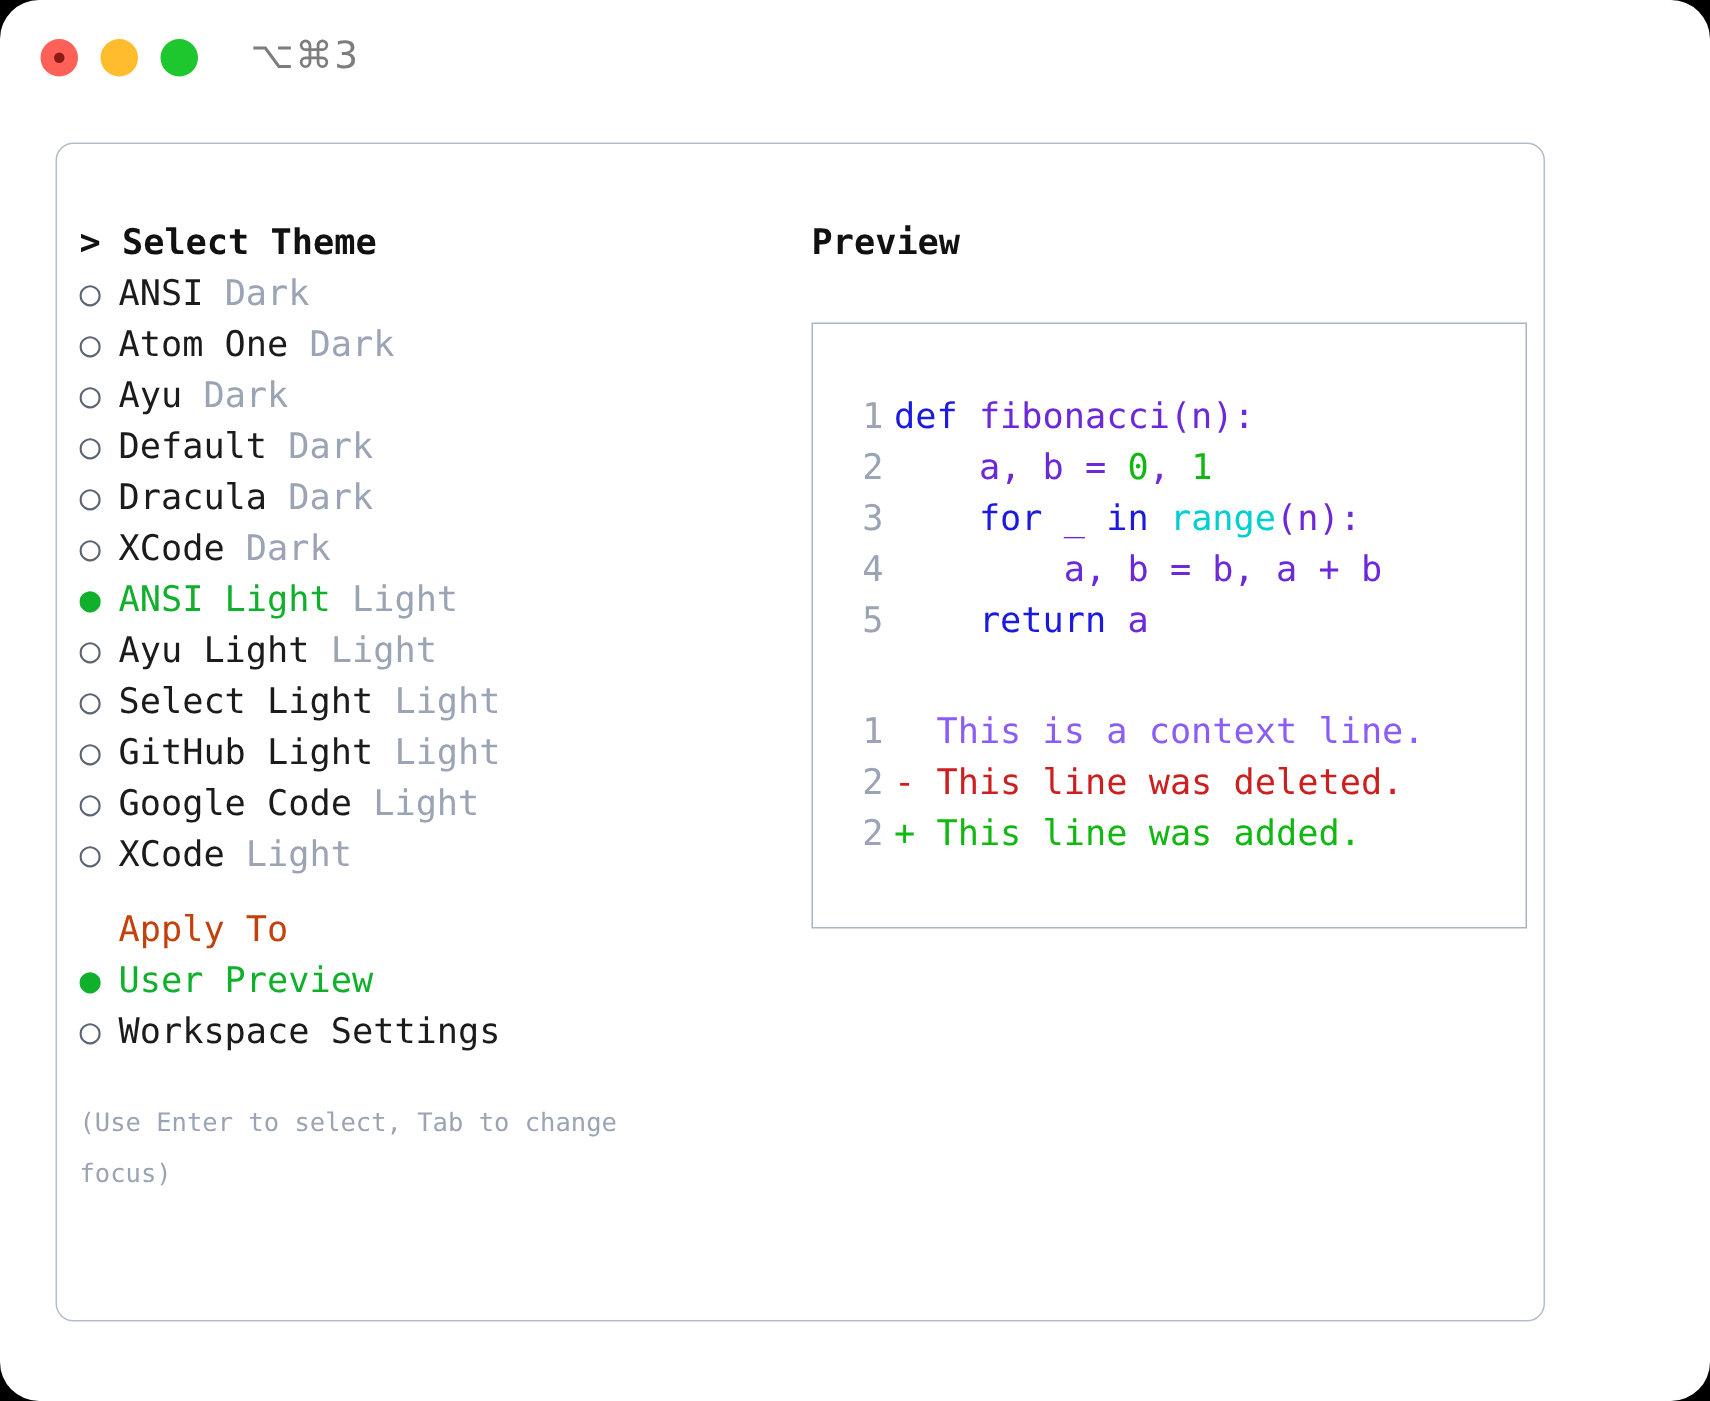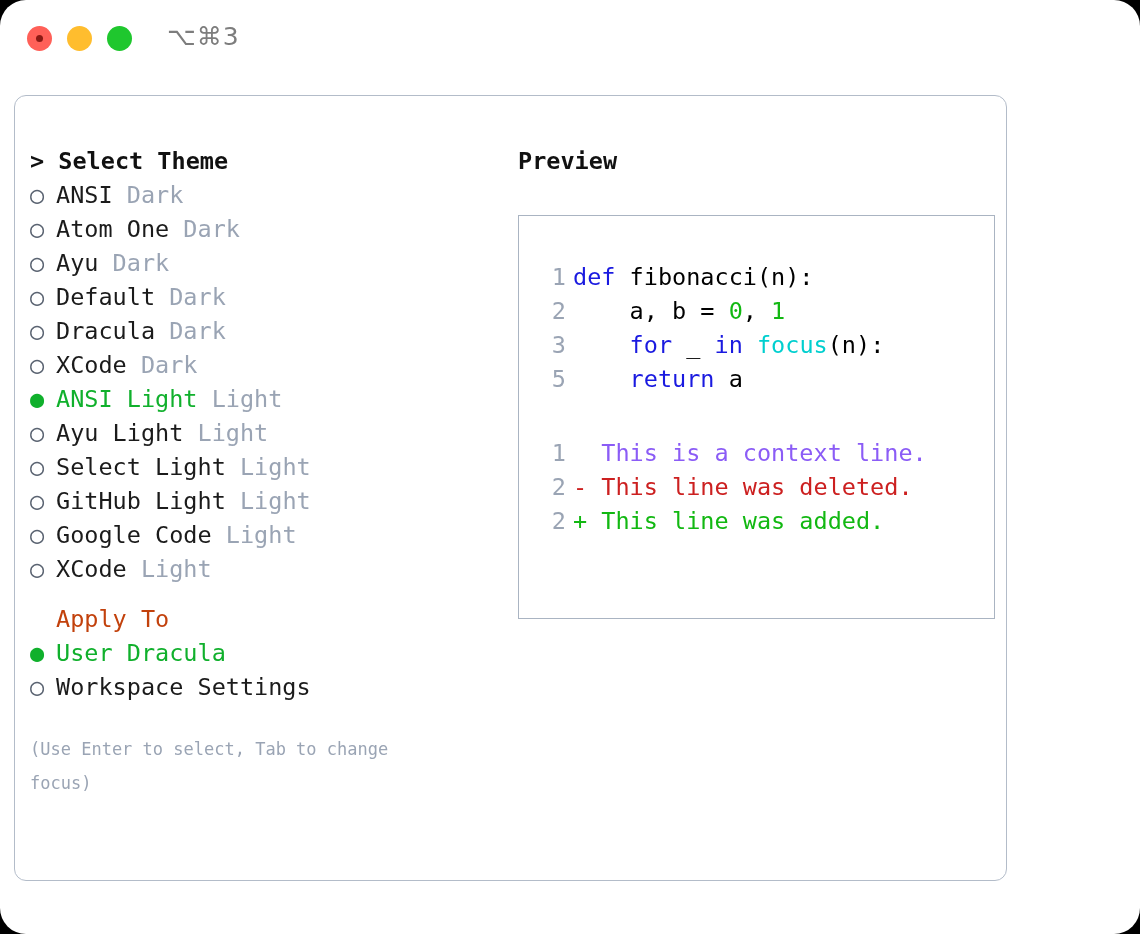--- a/index.html
+++ b/index.html
@@ -60,21 +60,21 @@
     font-size: 25px;
     letter-spacing: 1px;
     color: #7d7d7d;
     font-family: "DejaVu Sans", "Liberation Sans", sans-serif;
     white-space: pre;
   }
 
   
   .card {
     position: absolute;
-    left: 14px;
+    left: 37px;
     top: 95px;
     width: 993px;
     height: 786px;
     border: 1.6px solid #b3bcc9;
     border-radius: 12px;
     box-sizing: border-box;
     background: #ffffff;
     text-decoration: underline;
   }
 
@@ -177,21 +177,21 @@
     display: inline-block;
     width: 28px;
     text-align: right;
     color: #9aa4b4;
     margin-right: 7px;
   }
 
   .kw   { color: #1a1ae0; text-align: center; }
   .fn   { color: #00cfcf; }
   .num  { color: #12b812; }
-  .plain{ color: #000000; }
+  .plain{ color: #6d28d9; }
 
   .diff-ctx { color: #8b5cf6; }
   .diff-del { color: #cc2020; }
   .diff-add { color: #12b812; }
 
   .gap-blank { height: 40px; }
 </style>
 </head>
 <body>
 
@@ -223,38 +223,39 @@
           <div class="row"><span class="marker">○</span><span class="theme-name">GitHub Light</span><span> </span><span class="theme-kind">Light</span></div>
           <div class="row"><span class="marker">○</span><span class="theme-name">Google Code</span><span> </span><span class="theme-kind">Light</span></div>
           <div class="row"><span class="marker">○</span><span class="theme-name">XCode</span><span> </span><span class="theme-kind">Light</span></div>
         </div>
 
       <div class="spacer-16"></div>
 
       <div class="apply-head">Apply To</div>
 
       <div id="apply-list">
-          <div class="row"><span class="marker sel">●</span><span class="theme-name sel">User Dracula</span></div>
+          <div class="row"><span class="marker sel">●</span><span class="theme-name sel">User Preview</span></div>
           <div class="row"><span class="marker">○</span><span class="theme-name">Workspace Settings</span></div>
         </div>
 
       <div class="spacer-28"></div>
 
       <div class="hint">(Use Enter to select, Tab to change focus)</div>
     </div>
 
     <div class="right-col">
 
       <div class="preview-head">Preview</div>
 
       <div class="preview-box">
         <div id="code-block">
             <div class="code-line"><span class="ln">1</span><span class="kw">def </span><span class="plain">fibonacci(n):</span></div>
             <div class="code-line"><span class="ln">2</span><span class="plain">    a, b = </span><span class="num">0</span><span class="plain">, </span><span class="num">1</span></div>
-            <div class="code-line"><span class="ln">3</span><span class="plain">    </span><span class="kw">for</span><span class="plain"> _ </span><span class="kw">in</span><span class="plain"> </span><span class="fn">focus</span><span class="plain">(n):</span></div>
+            <div class="code-line"><span class="ln">3</span><span class="plain">    </span><span class="kw">for</span><span class="plain"> _ </span><span class="kw">in</span><span class="plain"> </span><span class="fn">range</span><span class="plain">(n):</span></div>
+            <div class="code-line"><span class="ln">4</span><span class="plain">        a, b = b, a + b</span></div>
             <div class="code-line"><span class="ln">5</span><span class="plain">    </span><span class="kw">return</span><span class="plain"> a</span></div>
           </div>
         <div class="gap-blank"></div>
         <div id="diff-block">
             <div class="code-line"><span class="ln">1</span><span class="diff-ctx">  </span><span class="diff-ctx">This is a context line.</span></div>
             <div class="code-line"><span class="ln">2</span><span class="diff-del">- </span><span class="diff-del">This line was deleted.</span></div>
             <div class="code-line"><span class="ln">2</span><span class="diff-add">+ </span><span class="diff-add">This line was added.</span></div>
           </div>
       </div>
     </div>

